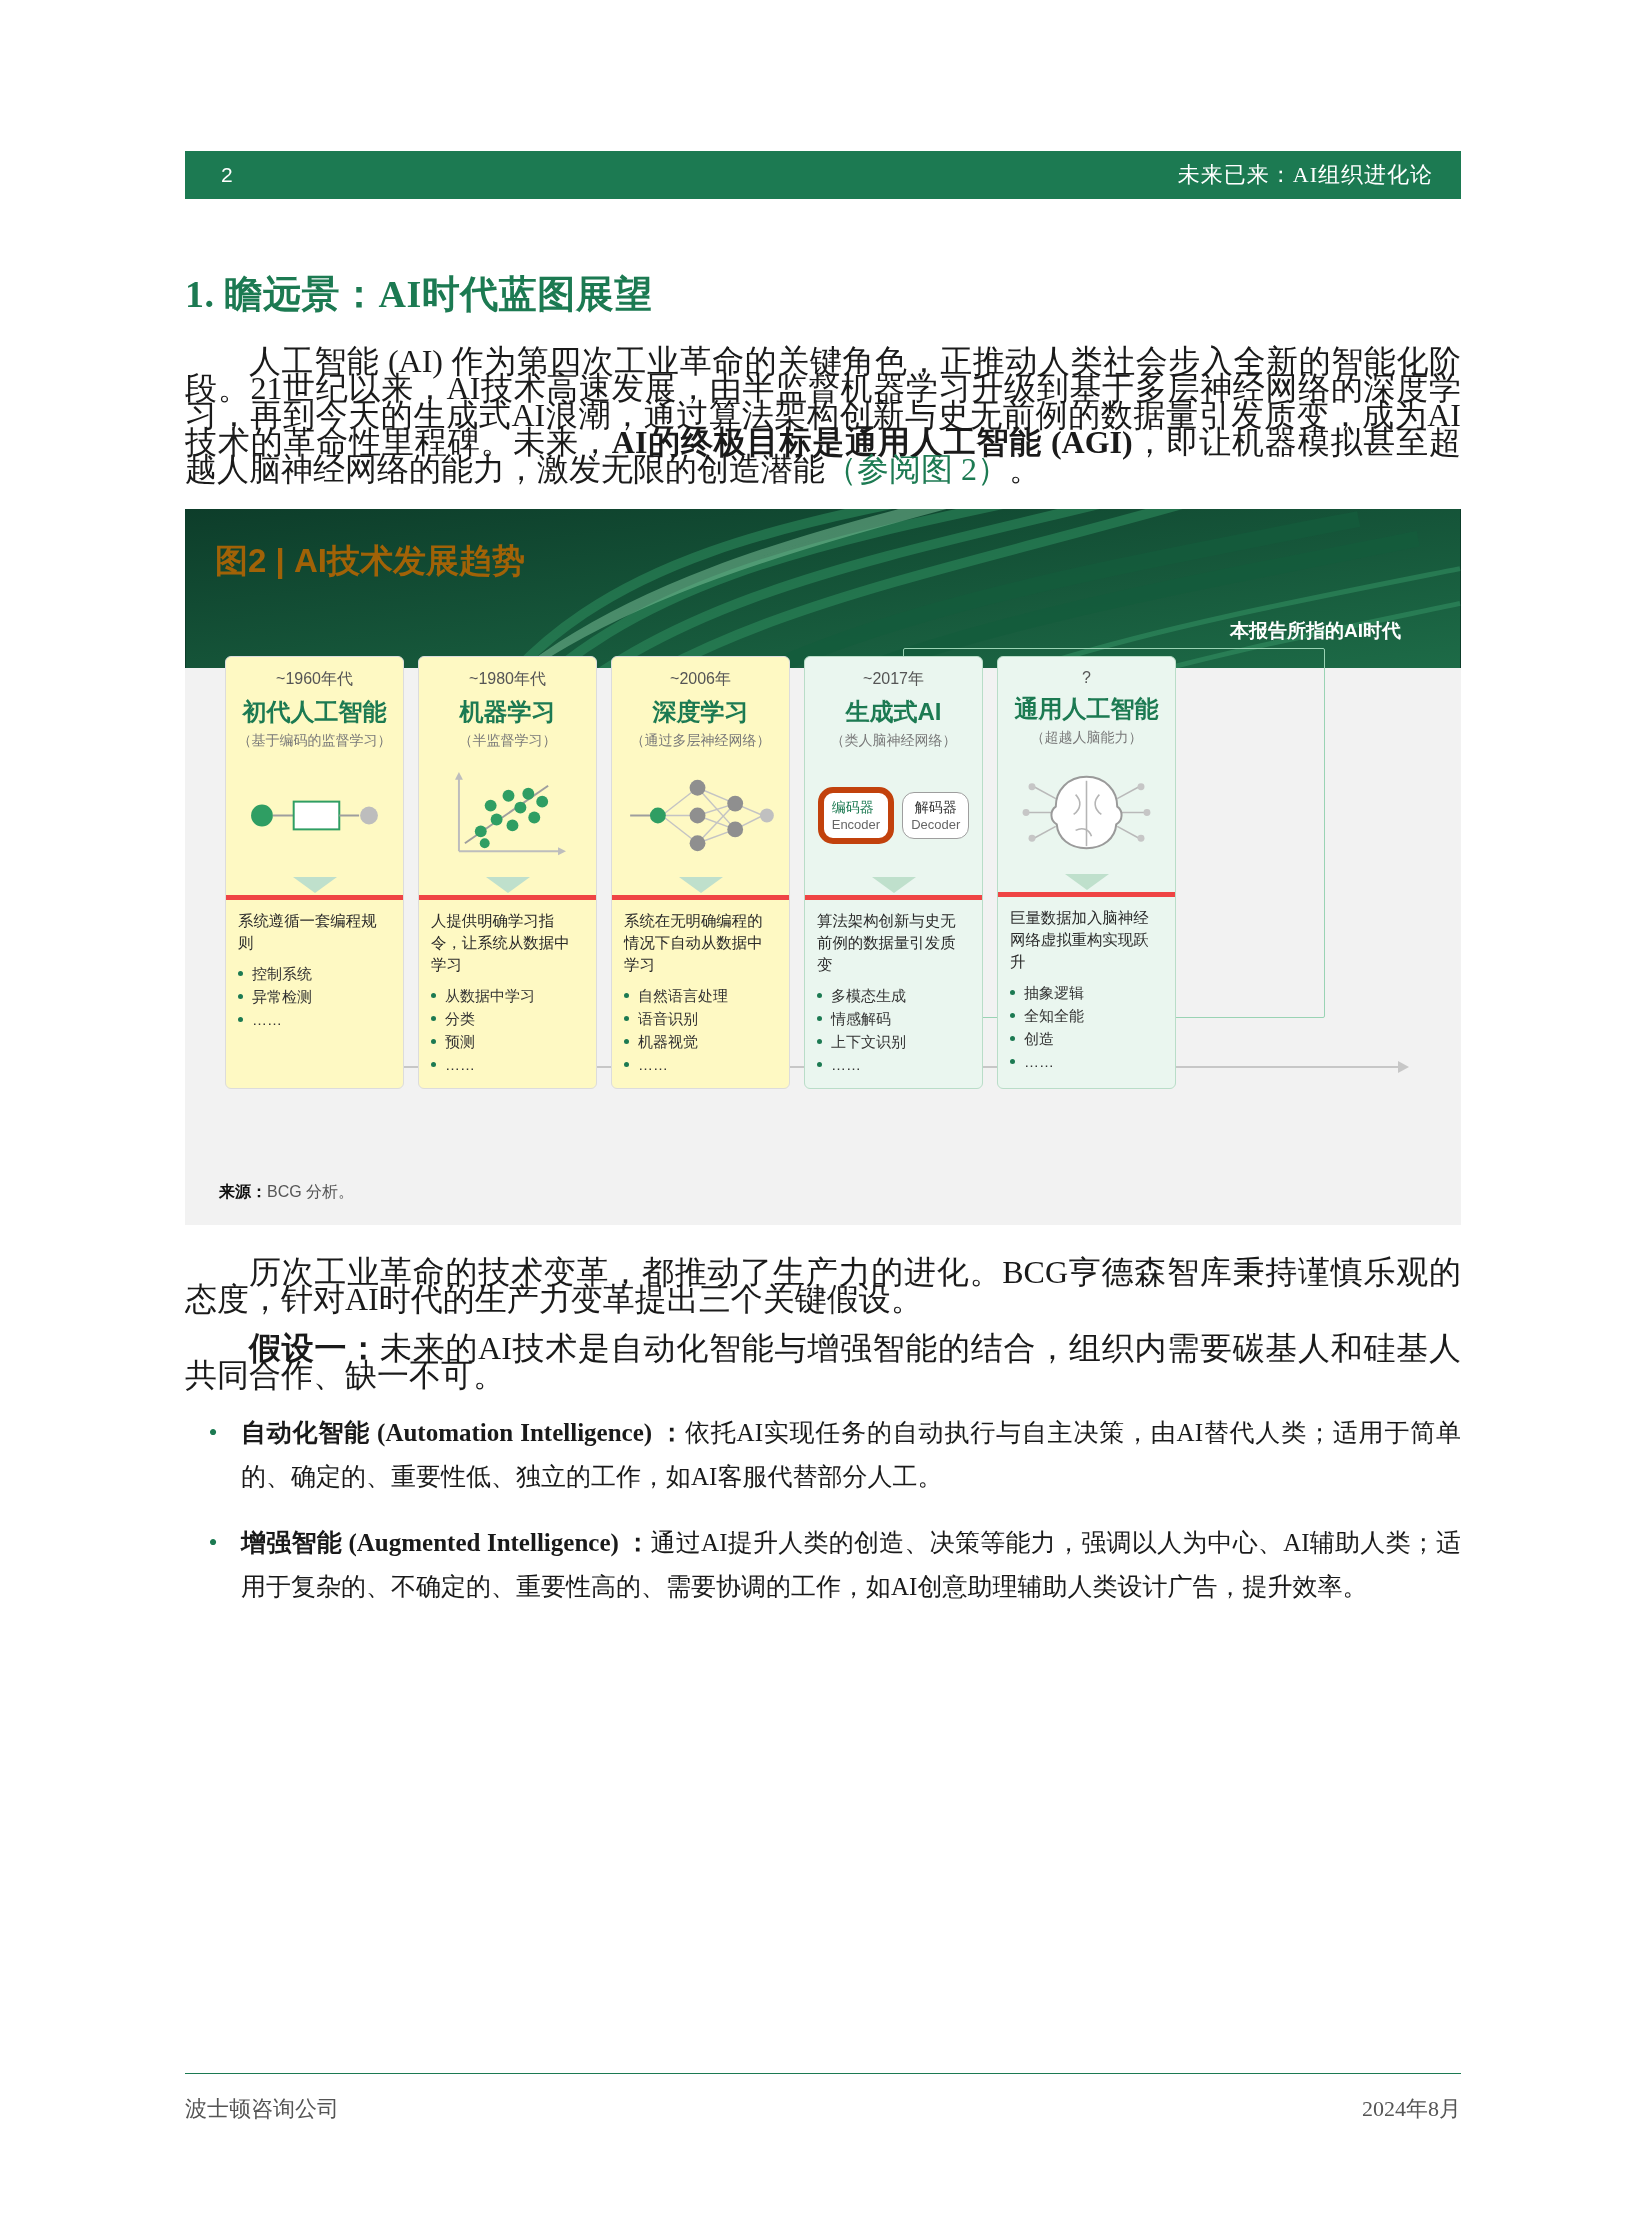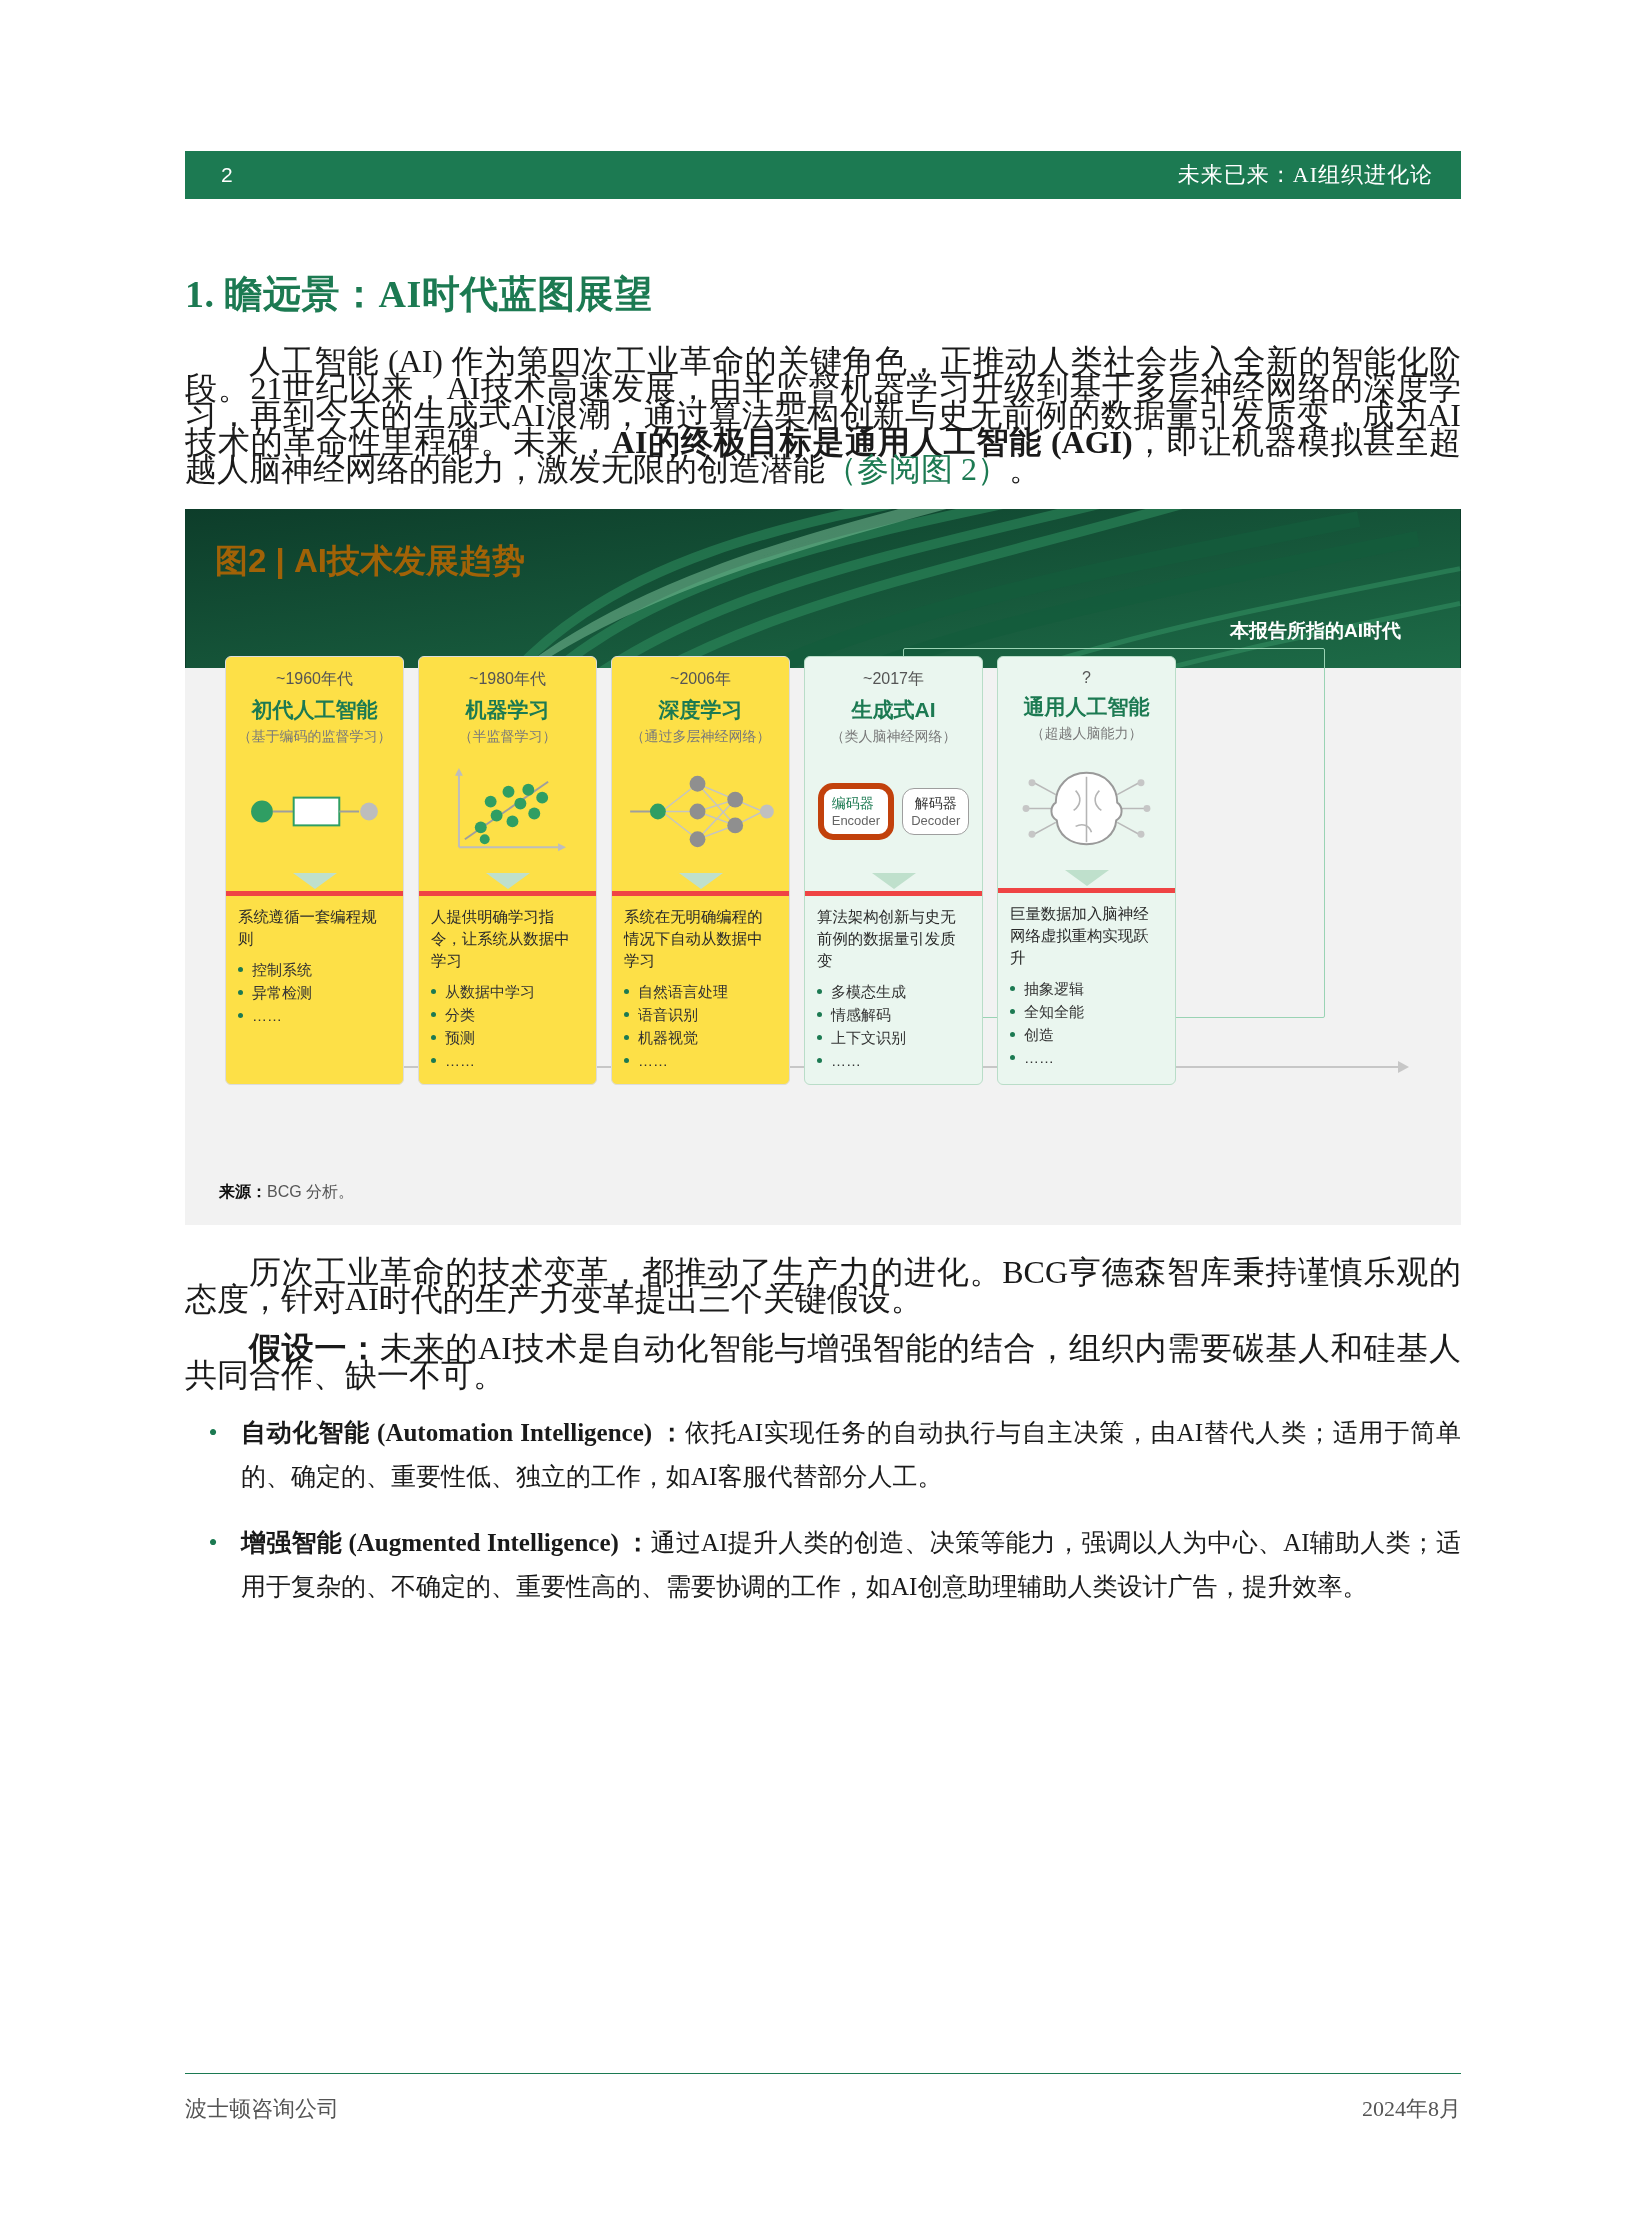--- a/index.html
+++ b/index.html
@@ -63,28 +63,28 @@
   }
   .era-bracket{
     position:absolute;top:139px;left:718px;width:420px;height:368px;
     border:1px solid #9ad3b4;border-top:1px solid #9ad3b4;background:transparent;
     border-radius:2px;z-index:4;pointer-events:none;
   }
   .cards{
     position:absolute;top:147px;left:40px;width:1194px;display:flex;gap:14px;z-index:5;
   }
   .card{
-    width:177px;background:#fde047;border:1px solid #dcdcdc;border-radius:6px;
+    width:177px;background:#fef9c3;border:1px solid #dcdcdc;border-radius:6px;
     display:flex;flex-direction:column;min-height:398px;
     font-family:"Liberation Sans",sans-serif;
   }
   .card.accent{background:#eaf6ef;border-color:#b9ddc8;}
   .card-head{padding:12px 10px 6px 10px;text-align:center;}
   .card-year{font-size:16px;color:#555;margin-bottom:6px;}
-  .card-title{font-size:21px;color:#1c7a52;font-weight:bold;margin-bottom:4px;}
+  .card-title{font-size:24px;color:#1c7a52;font-weight:bold;margin-bottom:4px;}
   .card-sub{font-size:14px;color:#7a7a7a;}
   .card-visual{height:111px;position:relative;margin:4px 6px 0 6px;}
   .arrow-down{
     width:0;height:0;border-left:22px solid transparent;border-right:22px solid transparent;
     border-top:16px solid #bfe0cc;margin:6px auto 2px auto;
   }
   .card-body{
     border-top:5px solid #ef4444;padding:10px 12px 12px 12px;flex:1;
   }
   .card-desc{font-size:15.4px;line-height:22px;color:#2a2a2a;margin-bottom:8px;}

